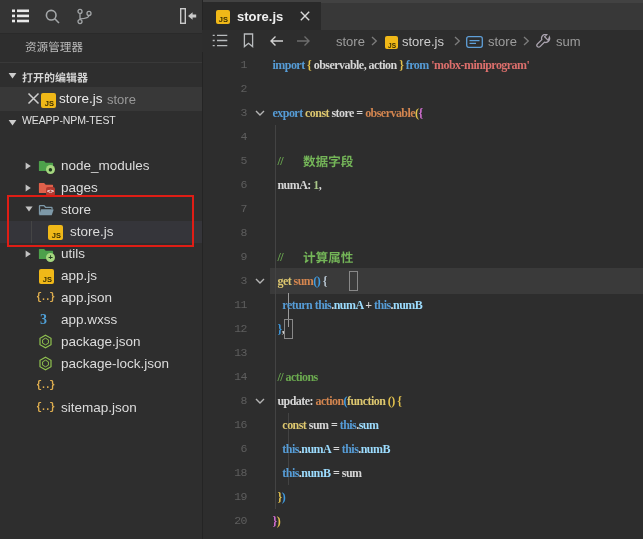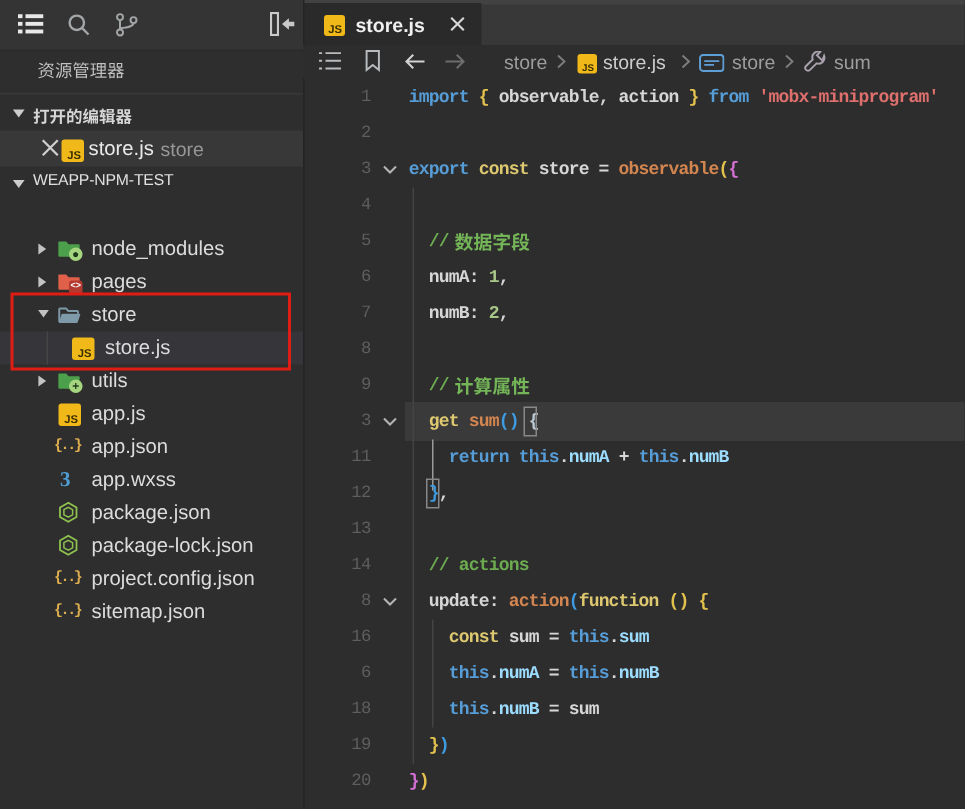--- a/index.html
+++ b/index.html
@@ -1,21 +1,21 @@
 <!DOCTYPE html>
 <html><head><meta charset="utf-8"><style>
 * { margin:0; padding:0; box-sizing:border-box; }
 svg { display:block; }
 html,body { width:643px; height:539px; background:#2d2d2d; overflow:hidden; }
 #root { position:absolute; left:0; top:0; width:643px; height:539px;
   font-family:"Liberation Sans", sans-serif; background:#2d2d2d; }
 .abs { position:absolute; }
 
 .cl { position:absolute; left:272.5px; height:24px; line-height:24px; white-space:pre;
-  font-family:Liberation Mono, monospace; font-weight:bold; font-size:12px;
+  font-family:Liberation Serif, serif; font-weight:bold; font-size:12px;
   letter-spacing:-0.54px; color:#d6d6d6; }
 .cl s, s { text-decoration:none; }
 .kb { color:#569cd6; } .kg { color:#ddc76f; } .fn { color:#d3854f; }
 .st { color:#dd6f6c; } .nm { color:#a9c789; } .cm { color:#6cab50; }
 .pr { color:#9cdcfe; } .b1 { color:#e2c14d; } .b2 { color:#d670d6; } .b3 { color:#3f9be0; }
 .gn { position:absolute; left:202px; width:45px; text-align:right; height:24px; line-height:24px;
   font-family:"Liberation Mono", monospace; font-size:11.5px; color:#5e5e5e; letter-spacing:-0.5px; }
 .tr { position:absolute; left:0; width:202px; height:22px; font-size:13.5px; }
 .jsic { position:absolute; left:0.5px; top:0.5px; width:15px; height:15px; background:#f0b818; border-radius:2px; }
 .jsic b { position:absolute; right:1.5px; bottom:0px; font:bold 7.5px "Liberation Sans"; color:#3a2e00; }
@@ -198,21 +198,20 @@
           <path fill="none" stroke="#8fc14f" stroke-width="1.2" d="M7.5 1.2 13 4.3v6.4L7.5 13.8 2 10.7V4.3z"></path>
           <path fill="none" stroke="#8fc14f" stroke-width="1" d="M7.5 4.2 10.4 5.8v3.4L7.5 10.8 4.6 9.2V5.8z"></path>
         </svg>
       </span>
       <span style="position:absolute;left:61px;top:2.5px;color:#dcdcdc">package-lock.json</span>
     </div>
 <div class="tr" style="top:375px">
       <span style="position:absolute;left:38px;top:3px;width:16px;height:16px">
         <span class="jic">{..}</span>
       </span>
-      <span style="position:absolute;left:61px;top:2.5px;color:#dcdcdc">project.config.json</span>
     </div>
 <div class="tr" style="top:397px">
       <span style="position:absolute;left:38px;top:3px;width:16px;height:16px">
         <span class="jic">{..}</span>
       </span>
       <span style="position:absolute;left:61px;top:2.5px;color:#dcdcdc">sitemap.json</span>
     </div>
 <div class="abs" style="left:31px;top:221px;width:1px;height:22px;background:#454545"></div>
 
 <div class="abs" style="left:7px;top:194.5px;width:186.5px;height:52.5px;border:2.6px solid #df1d15;z-index:60"></div>
@@ -332,21 +331,20 @@
       <svg width="10" height="6" viewBox="0 0 10 6">
         <path d="M1 1 L5 5 L9 1" stroke="#b4b4b4" stroke-width="1.4" fill="none"></path>
       </svg>
     </div>
 <div class="cl" style="top:53px"><s class="kb">import</s> <s class="b1">{</s> observable, action <s class="b1">}</s> <s class="kb">from</s> <s class="st">'mobx-miniprogram'</s></div>
 <div class="cl" style="top:77px"></div>
 <div class="cl" style="top:101px"><s class="kb">export</s> <s class="kg">const</s> store = <s class="fn">observable</s><s class="b1">(</s><s class="b2">{</s></div>
 <div class="cl" style="top:125px"></div>
 <div class="cl" style="top:149px">  <s class="cm">// </s></div>
 <div class="cl" style="top:173px">  numA: <s class="nm">1</s>,</div>
-<div class="cl" style="top:197px">  numB: <s class="nm">2</s>,</div>
 <div class="cl" style="top:221px"></div>
 <div class="cl" style="top:245px">  <s class="cm">// </s></div>
 <div class="cl" style="top:269px">  <s class="kg">get</s> <s class="fn">sum</s><s class="b3">()</s> <s style="color:#bccad6">{</s></div>
 <div class="cl" style="top:293px">    <s class="kb">return</s> <s class="kb">this</s>.<s class="pr">numA</s> + <s class="kb">this</s>.<s class="pr">numB</s></div>
 <div class="cl" style="top:317px">  <s class="b3">}</s>,</div>
 <div class="cl" style="top:341px"></div>
 <div class="cl" style="top:365px">  <s class="cm">// actions</s></div>
 <div class="cl" style="top:389px">  update: <s class="fn">action</s><s class="b3">(</s><s class="kg">function</s> <s class="b1">()</s> <s class="b1">{</s></div>
 <div class="cl" style="top:413px">    <s class="kg">const</s> sum = <s class="kb">this</s>.<s class="pr">sum</s></div>
 <div class="cl" style="top:437px">    <s class="kb">this</s>.<s class="pr">numA</s> = <s class="kb">this</s>.<s class="pr">numB</s></div>

